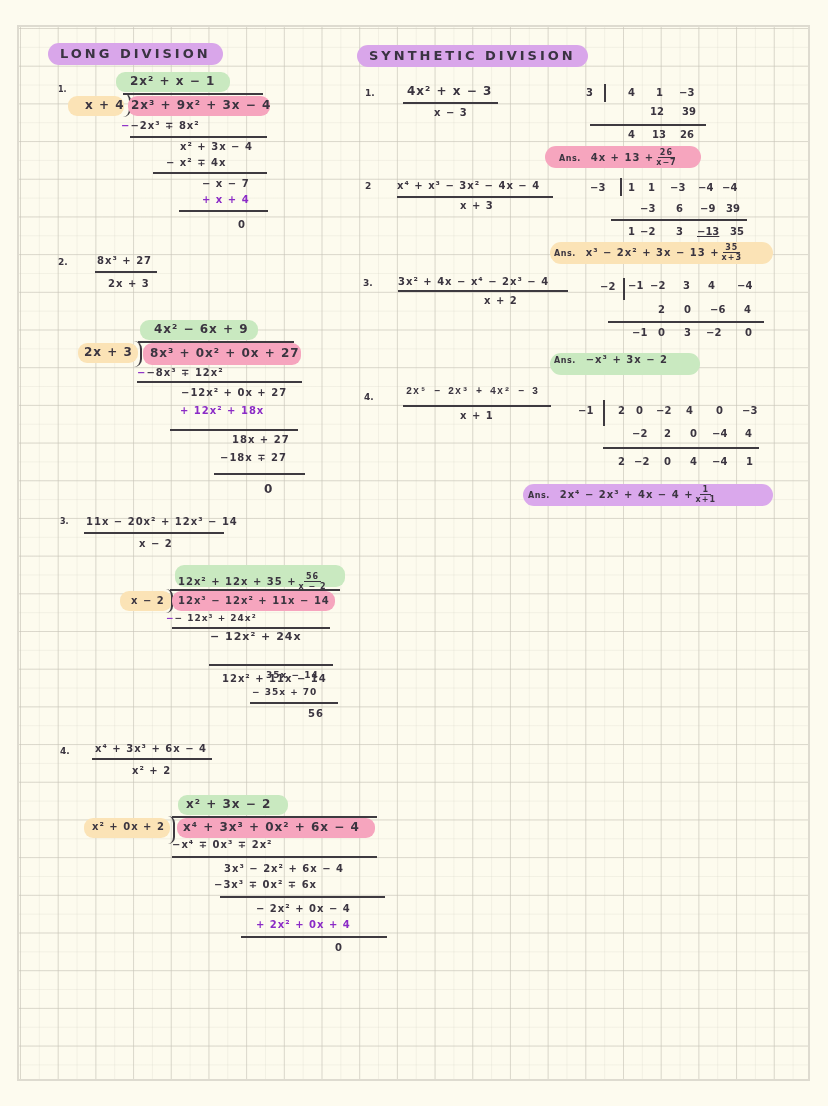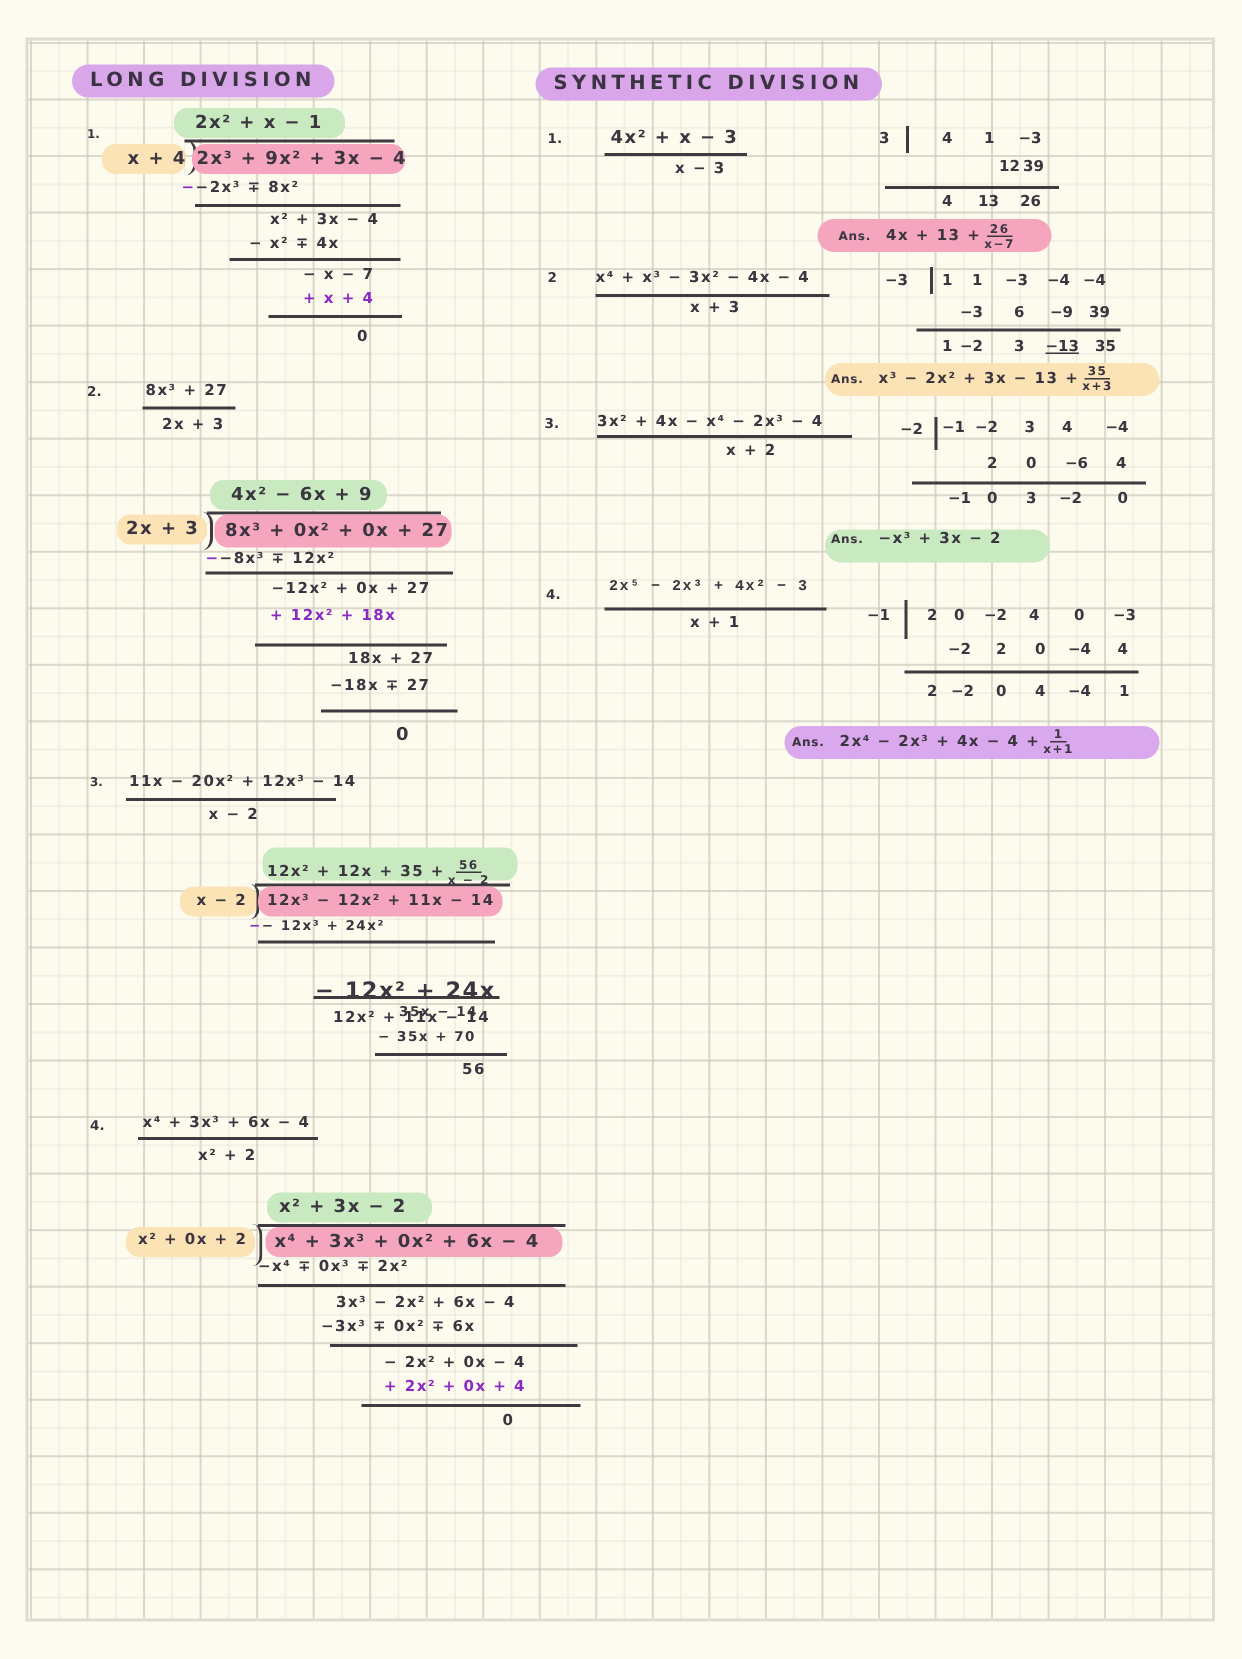--- a/index.html
+++ b/index.html
@@ -108,21 +108,21 @@
     </span></div>
 <div class="line" style="left:170px;top:589px;width:170px;"></div>
 <div class="hl peach" style="left:120px;top:591px;width:52px;height:20px;"></div>
 <div class="abs hw small" style="left:131px;top:595px;">x − 2</div>
 <div class="bracket" style="left:166px;top:589px;width:5px;height:24px;border-top:none;border-left:none;border-right:2px solid #3e3a40;border-radius:0 10px 10px 0;"></div>
 <div class="hl pink" style="left:172px;top:591px;width:163px;height:20px;"></div>
 <div class="abs hw small" style="left:178px;top:595px;">12x³ − 12x² + 11x − 14</div>
 <div class="abs hw small" style="left:166px;top:613px;font-size:9px;"><span class="sign">−</span><span>− 12x³ + 24x²</span></div>
 <div class="line" style="left:172px;top:627px;width:158px;"></div>
 <div class="abs hw small" style="left:222px;top:632px;margin-top:41px;">12x² + 11x − 14</div>
-<div class="abs hw small" style="left:210px;top:651px;font-size:15px;">− 12x² + 24x</div>
+<div class="abs hw small" style="left:210px;top:630px;font-size:11px;">− 12x² + 24x</div>
 <div class="line" style="left:209px;top:664px;width:124px;"></div>
 <div class="abs hw small" style="left:266px;top:670px;font-size:9px;">35x − 14</div>
 <div class="abs hw small" style="left:252px;top:687px;font-size:9px;">− 35x + 70</div>
 <div class="line" style="left:250px;top:702px;width:88px;"></div>
 <div class="abs hw small" style="left:308px;top:708px;">56</div>
 
 <div class="abs" style="left:60px;top:746px;font-size:9px;font-weight:bold;">4.</div>
 <div class="abs hw small" style="left:95px;top:743px;">x⁴ + 3x³ + 6x − 4</div>
 <div class="line" style="left:92px;top:758px;width:120px;"></div>
 <div class="abs hw small" style="left:132px;top:765px;">x² + 2</div>
@@ -143,27 +143,27 @@
 <div class="abs hw small" style="left:256px;top:903px;">− 2x² + 0x − 4</div>
 <div class="abs hw small sign" style="left:256px;top:919px;">+ 2x² + 0x + 4</div>
 <div class="line" style="left:241px;top:936px;width:146px;"></div>
 <div class="abs hw small" style="left:335px;top:942px;">0</div>
 
 <div class="title-pill" style="left:357px;top:45px;">SYNTHETIC DIVISION</div>
 
 <div class="abs" style="left:365px;top:88px;font-size:9px;font-weight:bold;">1.</div>
 <div class="abs hw" style="left:407px;top:84px;">4x² + x − 3</div>
 <div class="line" style="left:403px;top:102px;width:95px;"></div>
-<div class="abs hw small" style="left:450px;top:107px;">x − 3</div>
+<div class="abs hw small" style="left:434px;top:107px;">x − 3</div>
 <div class="abs num" style="left:586px;top:87px;">3</div>
 <div class="vline" style="left:604px;top:84px;height:18px;"></div>
 <div class="abs num" style="left:628px;top:87px;">4</div>
 <div class="abs num" style="left:656px;top:87px;">1</div>
 <div class="abs num" style="left:679px;top:87px;">−3</div>
-<div class="abs num" style="left:650px;top:106px;margin-left:16px;">12</div>
+<div class="abs num" style="left:650px;top:106px;">12</div>
 <div class="abs num" style="left:682px;top:106px;">39</div>
 <div class="line" style="left:590px;top:124px;width:116px;"></div>
 <div class="abs num" style="left:628px;top:129px;">4</div>
 <div class="abs num" style="left:652px;top:129px;">13</div>
 <div class="abs num" style="left:680px;top:129px;">26</div>
 <div class="hl pink" style="left:545px;top:146px;width:156px;height:22px;border-radius:11px;"></div>
 <div class="abs hw small" style="left:559px;top:148px;"><span class="ans-label">Ans.</span><span>4x + 13 +</span><span class="frac">
       <span class="n">26</span>
       <span>x−7</span>
     </span></div>

